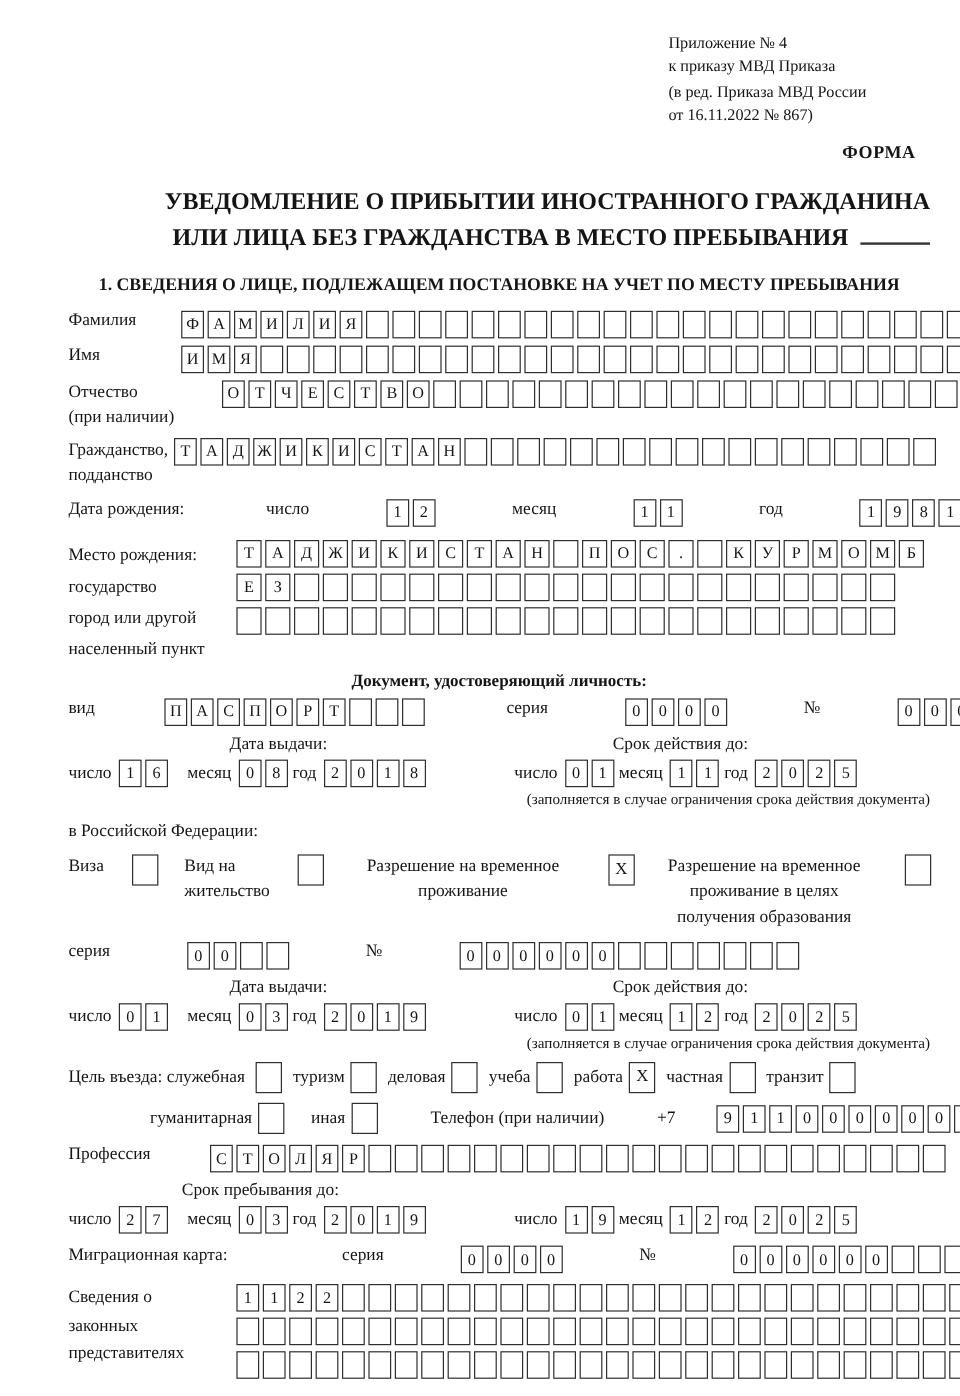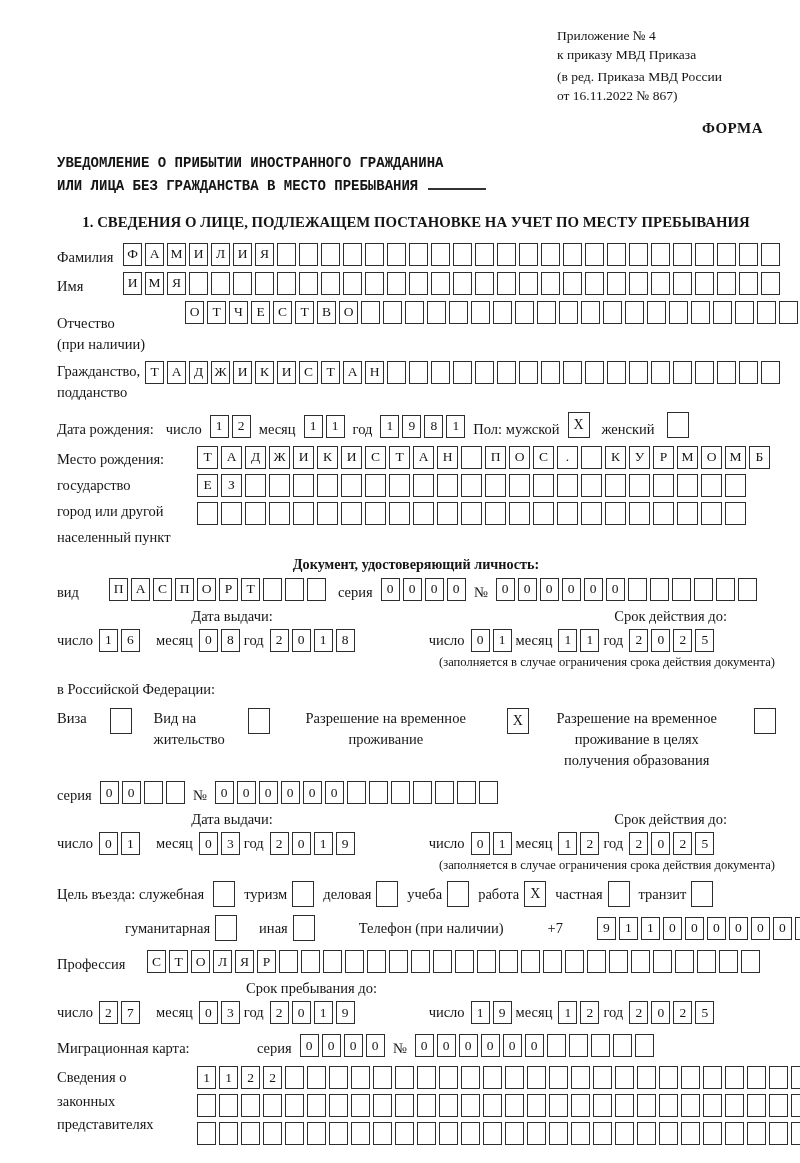--- a/index.html
+++ b/index.html
@@ -2,38 +2,38 @@
 <html><head>
 <meta charset="utf-8">
 <style>
   html,body{margin:0;padding:0;background:#ffffff;}
   body{width:800px;height:1163px;overflow:hidden;font-family:"Liberation Serif","DejaVu Serif",serif;color:#151515;}
   .page{box-sizing:border-box;width:800px;height:1163px;padding:26px 25px 10px 57px;}
   
   .hdr{margin-left:auto;width:218px;font-size:13.5px;line-height:1.42;}
   .hdr .sub{margin-top:3px;}
   .forma{font-weight:bold;font-size:15px;text-align:right;padding-right:12px;margin-top:14px;letter-spacing:.5px;}
-  .title{text-align:left;font-weight:bold;font-size:14px;line-height:1.5;margin-top:16px;font-family:Liberation Mono, monospace;}
+  .title{text-align:right;font-weight:bold;font-size:20px;line-height:1.5;margin-top:16px;}
   .uline{display:inline-block;width:58px;border-bottom:2px solid #333;margin-left:10px;vertical-align:baseline;height:14px;}
   .sect{font-weight:bold;font-size:14.8px;margin-top:17px;text-align:center;}
   
-  .row{display:flex;align-items:flex-end;margin-top:6px;}
+  .row{display:flex;align-items:flex-start;margin-top:6px;gap:28px;}
   .rowt{display:flex;align-items:flex-start;margin-top:6px;}
   .lbl{font-size:14.5px;flex:none;}
   .lblcol{flex:none;font-size:14.5px;line-height:21px;}
   .boxrow{display:flex;gap:3px;flex:none;}
   .box{display:inline-flex;align-items:center;justify-content:center;flex:none;box-sizing:border-box;
        width:19px;height:23px;border:1.7px solid #2e2e2e;font-size:13.5px;background:#fff;}
   .check{width:22px;height:26px;font-size:14px;}
   .wide .box{width:21px;}
   .gap8{width:8px;flex:none;} .gap12{width:12px;flex:none;} .gap18{width:18px;flex:none;}
   
   .dheads{display:flex;font-size:14.5px;margin-top:7px;}
   .dheads .h1{width:350px;text-align:center;}
-  .dheads .h2{width:320px;text-align:right;}
+  .dheads .h2{width:320px;text-align:center;}
   .daterow{display:flex;align-items:center;margin-top:4px;}
   .dgrp{display:flex;align-items:center;gap:4px;}
   .dgrp .lbl{margin-right:2px;}
   .rgap{width:74px;flex:none;}
   .note{font-size:12.6px;text-align:right;margin-top:3px;}
   .intro{font-size:14.5px;margin-top:8px;line-height:1.55;}
   
   .permits{display:flex;align-items:flex-start;margin-top:8px;}
   .pitem{display:flex;align-items:flex-start;gap:23px;}
   .pitem .plab{font-size:14.5px;line-height:1.45;}
@@ -134,21 +134,21 @@
         <span class="box"></span>
         <span class="box"></span>
         <span class="box"></span>
         <span class="box"></span>
         <span class="box"></span>
         <span class="box"></span>
       </div>
   </div>
 
   <div class="rowt">
-    <div class="lblcol" style="width:128px;margin-top:12px;">
+    <div class="lblcol" style="width:128px;">
       <div>Отчество</div>
       <div>(при наличии)</div>
     </div>
     <div class="boxrow">
         <span class="box">О</span>
         <span class="box">Т</span>
         <span class="box">Ч</span>
         <span class="box">Е</span>
         <span class="box">С</span>
         <span class="box">Т</span>

